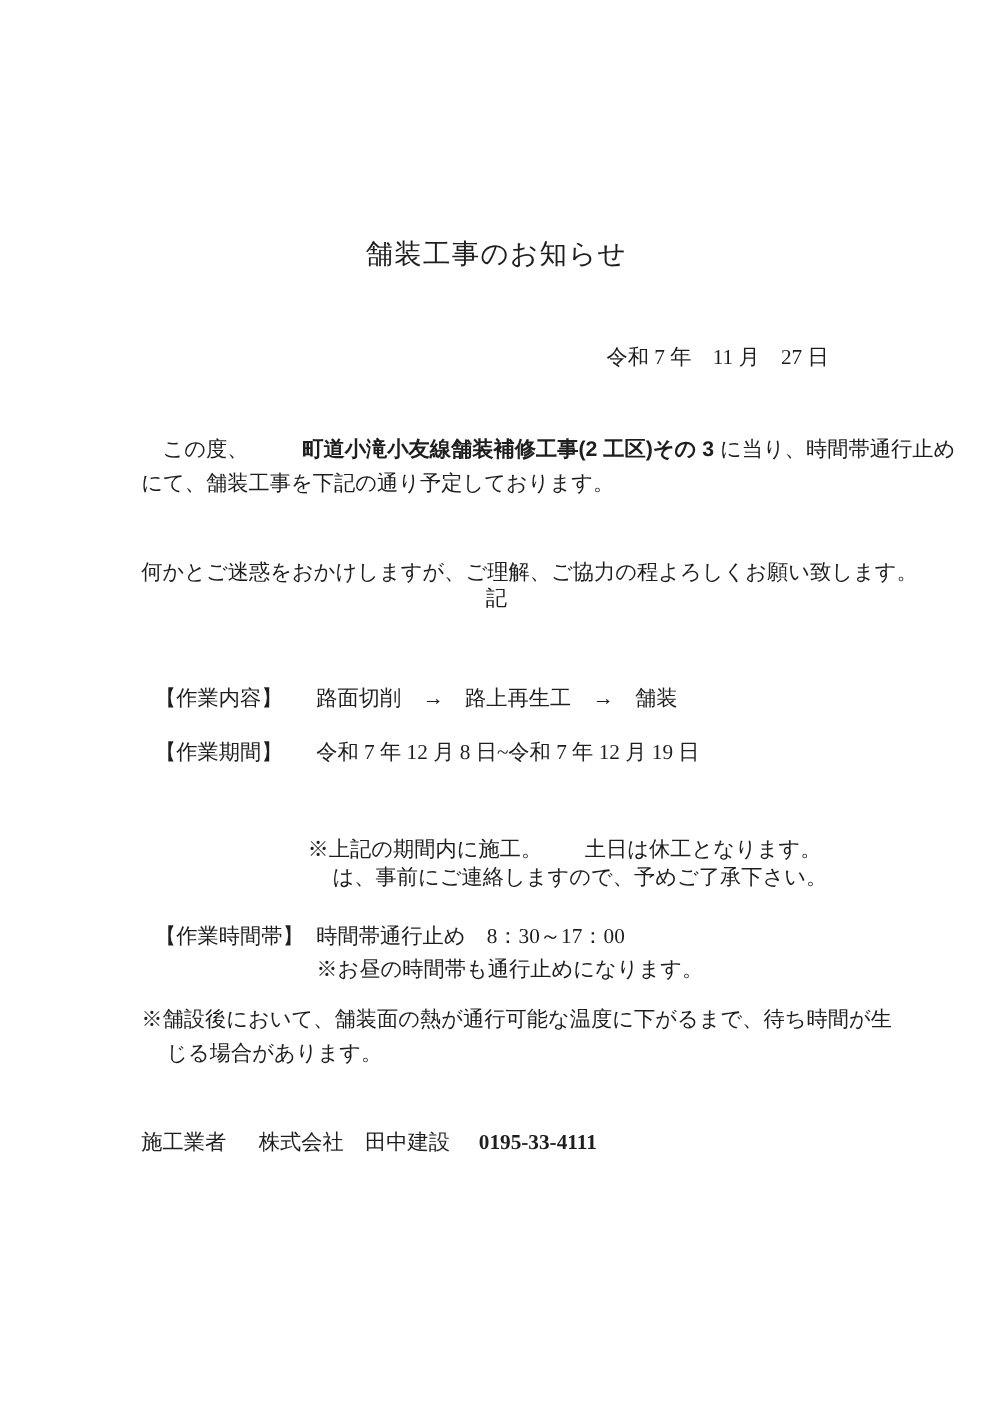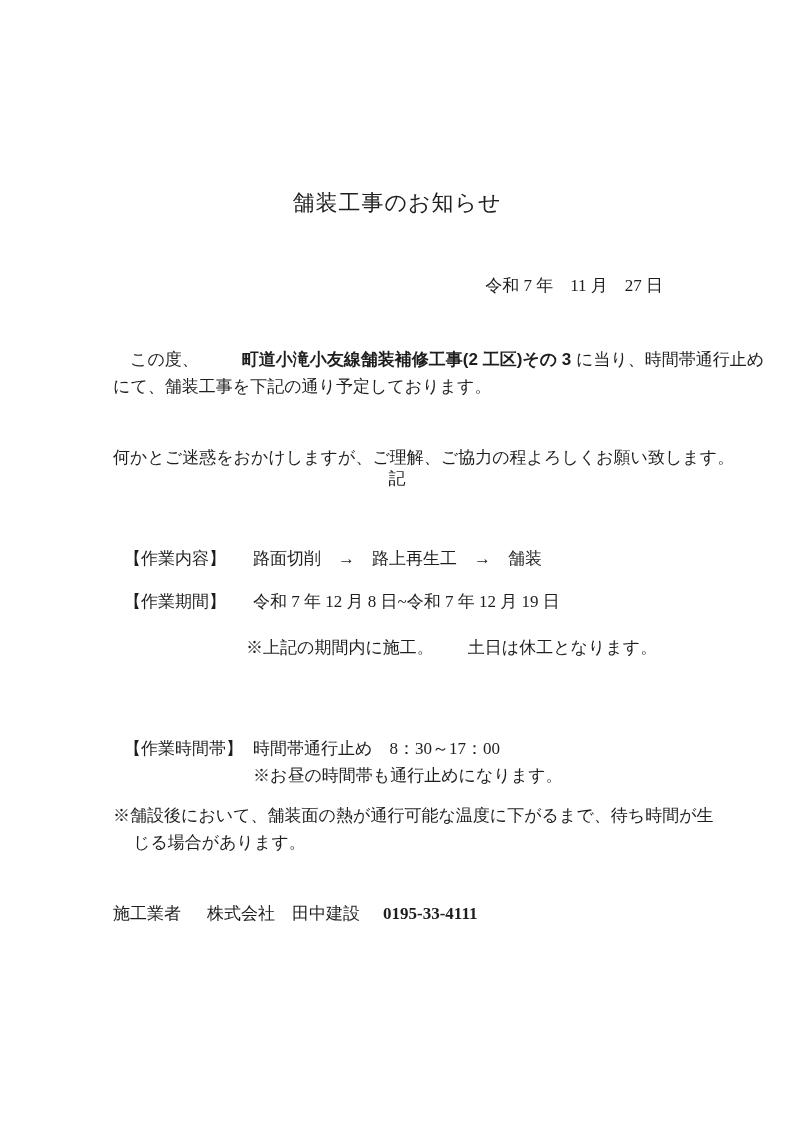--- a/index.html
+++ b/index.html
@@ -48,21 +48,21 @@
   .record-marker {
     left: 0;
     right: 0;
     top: 468px;
     text-align: center;
   }
   .label-col { left: 124px; }
   .value-col { left: 253px; }
   .row-content { top: 548px; }
   .row-period  { top: 591px; }
-  .note-col    { left: 246px; }
+  .note-col    { left: 246px; margin-top: 32px; }
   .note1       { top: 637px; }
   .note2a      { top: 664px; }
   .note2b      { top: 691px; left: 266px; }
   .row-hours   { top: 738px; }
   .note-hours  { top: 765px; left: 253px; }
   .final-l1    { top: 805px; left: 113px; }
   .final-l2    { top: 832px; left: 133px; }
   .contractor-label   { top: 903px; left: 113px; }
   .contractor-company { top: 903px; left: 207px; }
   .contractor-phone   { top: 903px; left: 383px; font-weight: bold; }
@@ -82,20 +82,21 @@
 
   <div class="abs record-marker">記</div>
 
   <div class="abs label-col row-content">【作業内容】</div>
   <div class="abs value-col row-content">路面切削　→　路上再生工　→　舗装</div>
 
   <div class="abs label-col row-period">【作業期間】</div>
   <div class="abs value-col row-period">令和 7 年 12 月 8 日~令和 7 年 12 月 19 日</div>
 
   <div class="abs note-col note1">※上記の期間内に施工。　　土日は休工となります。</div>
+  <div class="abs note2b">は、事前にご連絡しますので、予めご了承下さい。</div>
 
   <div class="abs label-col row-hours">【作業時間帯】</div>
   <div class="abs value-col row-hours">時間帯通行止め　8：30～17：00</div>
   <div class="abs note-hours">※お昼の時間帯も通行止めになります。</div>
 
   <div class="abs final-l1">※舗設後において、舗装面の熱が通行可能な温度に下がるまで、待ち時間が生</div>
   <div class="abs final-l2">じる場合があります。</div>
 
   <div class="abs contractor-label">施工業者</div>
   <div class="abs contractor-company">株式会社　田中建設</div>

